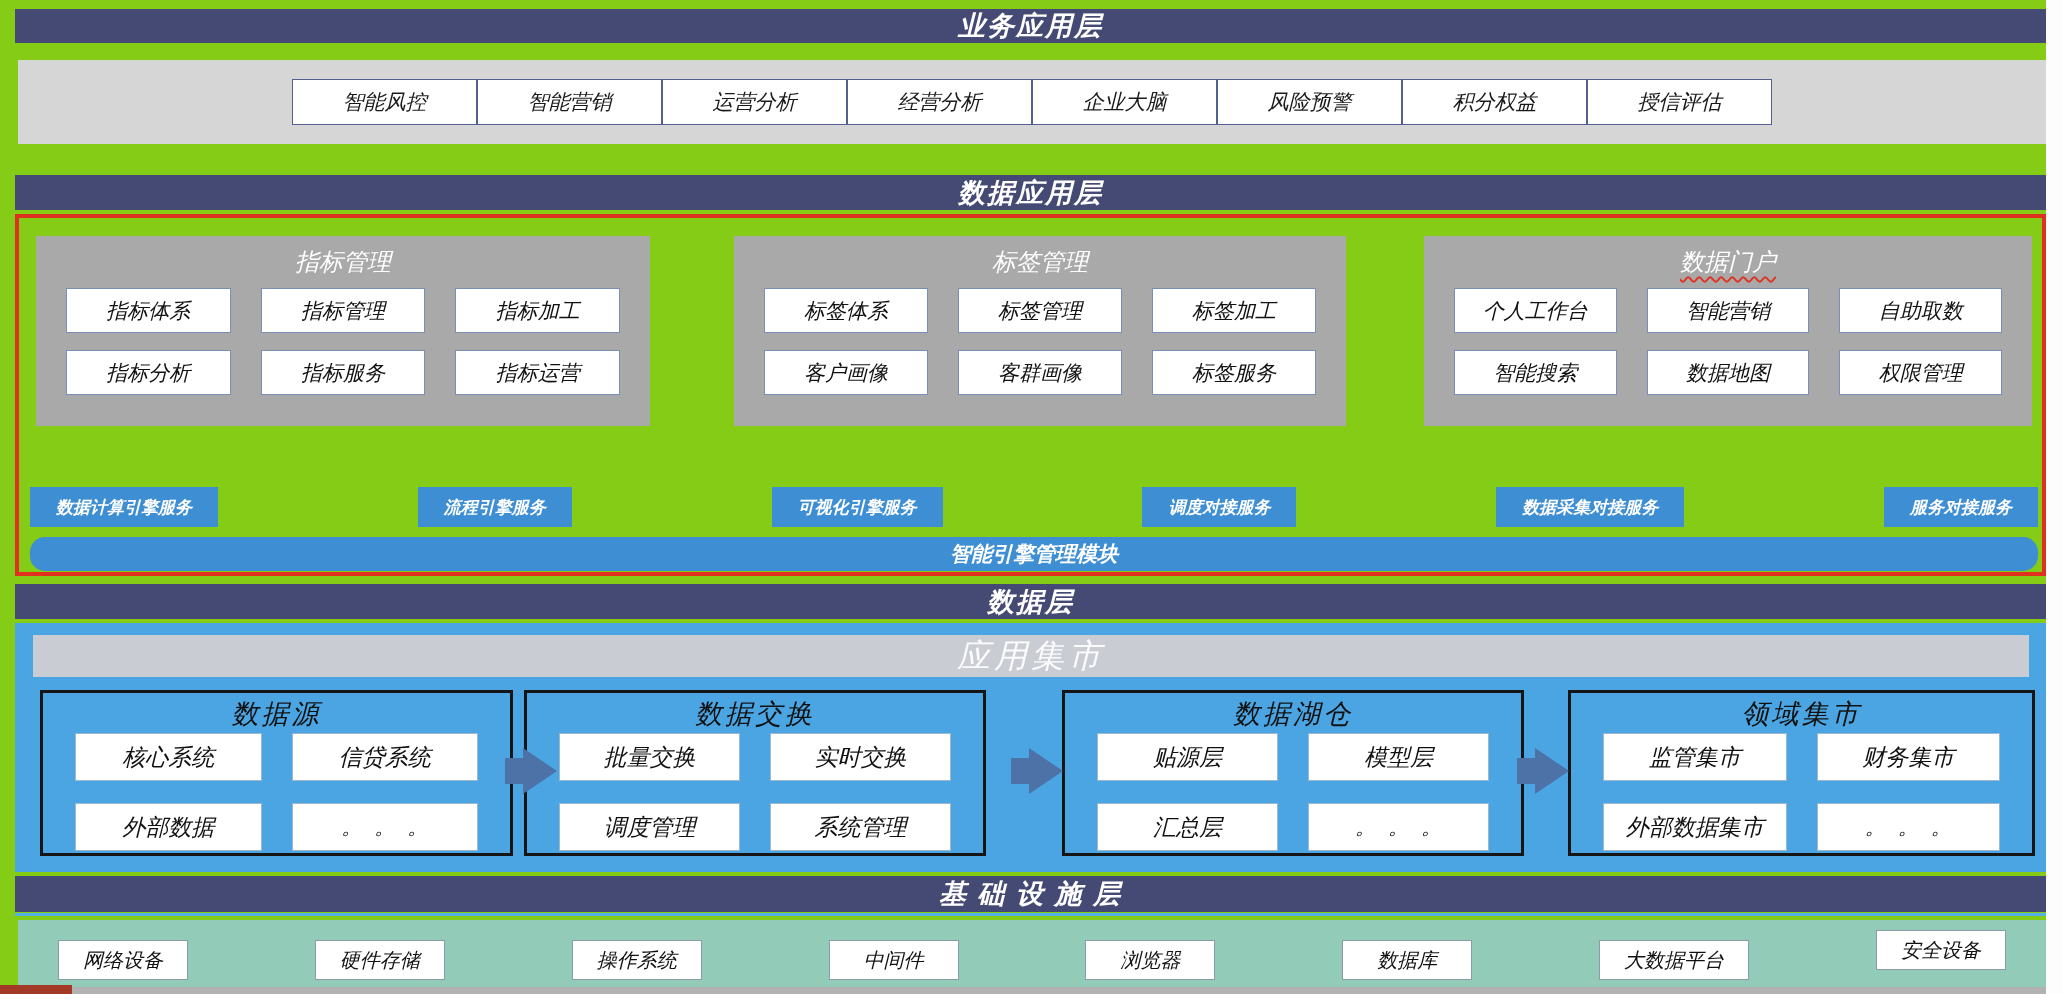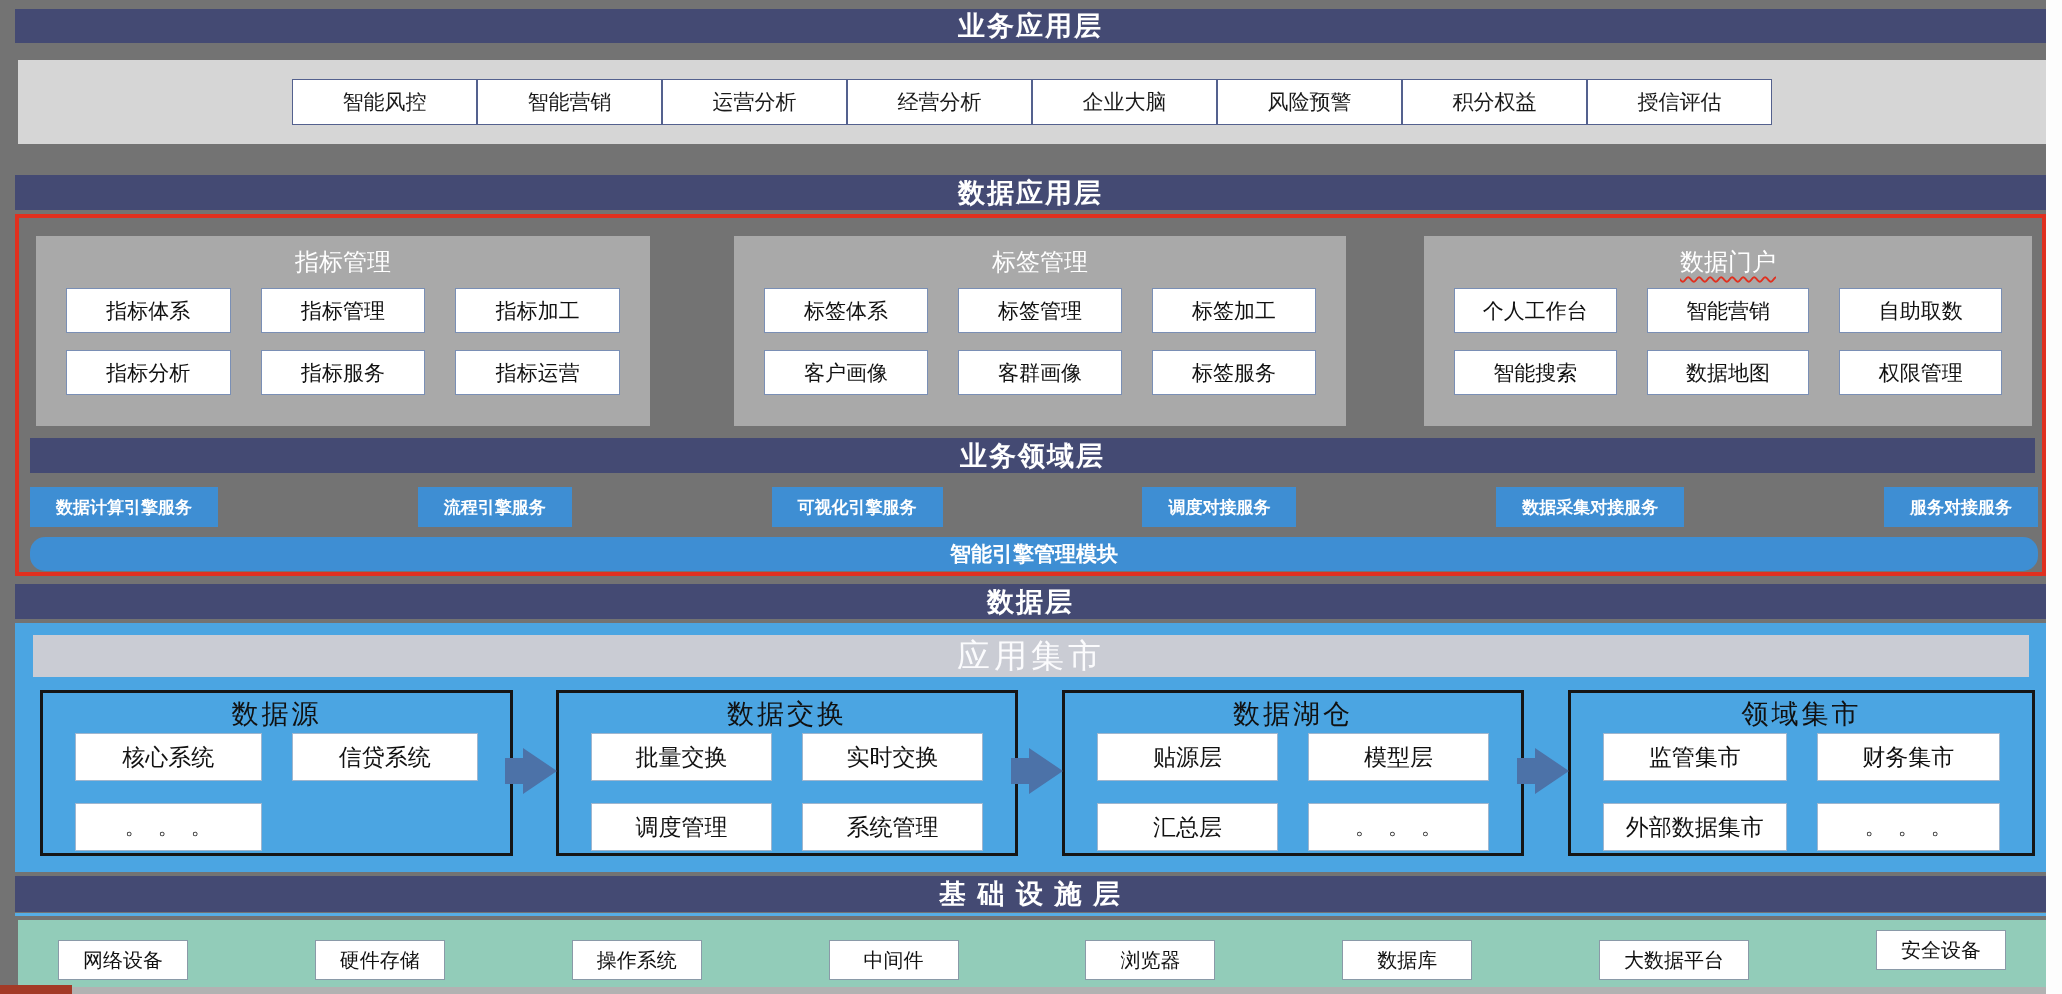--- a/index.html
+++ b/index.html
@@ -1,19 +1,20 @@
 <!DOCTYPE html>
 <html><head>
 <meta charset="utf-8">
 <style>
   html,body { margin:0; padding:0; background:#e9e9ec; }
   .stage {
     position:relative; width:2062px; height:994px; overflow:hidden;
-    background:#737373;
+    background:#84cc16;
     font-family:"Liberation Sans", sans-serif;
+    font-style:italic;
   }
   
   .hdr {
     position:absolute; background:#444a73; color:#ffffff;
     font-size:27px; font-weight:bold; letter-spacing:2px;
     display:flex; align-items:center; justify-content:center;
   }
   
   .band1 {
     position:absolute; left:18px; top:60px; width:2028px; height:84px;
@@ -153,21 +154,20 @@
     <div class="pgrid">
       <div class="pbox">个人工作台</div>
       <div class="pbox">智能营销</div>
       <div class="pbox">自助取数</div>
       <div class="pbox">智能搜索</div>
       <div class="pbox">数据地图</div>
       <div class="pbox">权限管理</div>
     </div>
   </div>
 
-  <div class="hdr" style="left:30px; top:438px; width:2005px; height:35px;">业务领域层</div>
 
   <div class="services">
     <div class="sbtn">数据计算引擎服务</div>
     <div class="sbtn">流程引擎服务</div>
     <div class="sbtn">可视化引擎服务</div>
     <div class="sbtn">调度对接服务</div>
     <div class="sbtn">数据采集对接服务</div>
     <div class="sbtn">服务对接服务</div>
   </div>
 
@@ -176,25 +176,26 @@
   <div class="hdr" style="left:15px; top:584px; width:2031px; height:35px;">数据层</div>
 
   <div class="blueregion"></div>
   <div class="martbar">应用集市</div>
 
   <div class="dpanel" style="left:40px; width:473px;">
     <div class="dtitle">数据源</div>
     <div class="dgrid">
       <div class="dbox">核心系统</div>
       <div class="dbox">信贷系统</div>
+      <div class="dbox">外部数据</div>
       <div class="dbox ellip">。。。</div>
     </div>
   </div>
 
-  <div class="dpanel" style="left:556px; width:462px;">
+  <div class="dpanel" style="left:524px; width:462px;">
     <div class="dtitle">数据交换</div>
     <div class="dgrid">
       <div class="dbox">批量交换</div>
       <div class="dbox">实时交换</div>
       <div class="dbox">调度管理</div>
       <div class="dbox">系统管理</div>
     </div>
   </div>
 
   <div class="dpanel" style="left:1062px; width:462px;">

